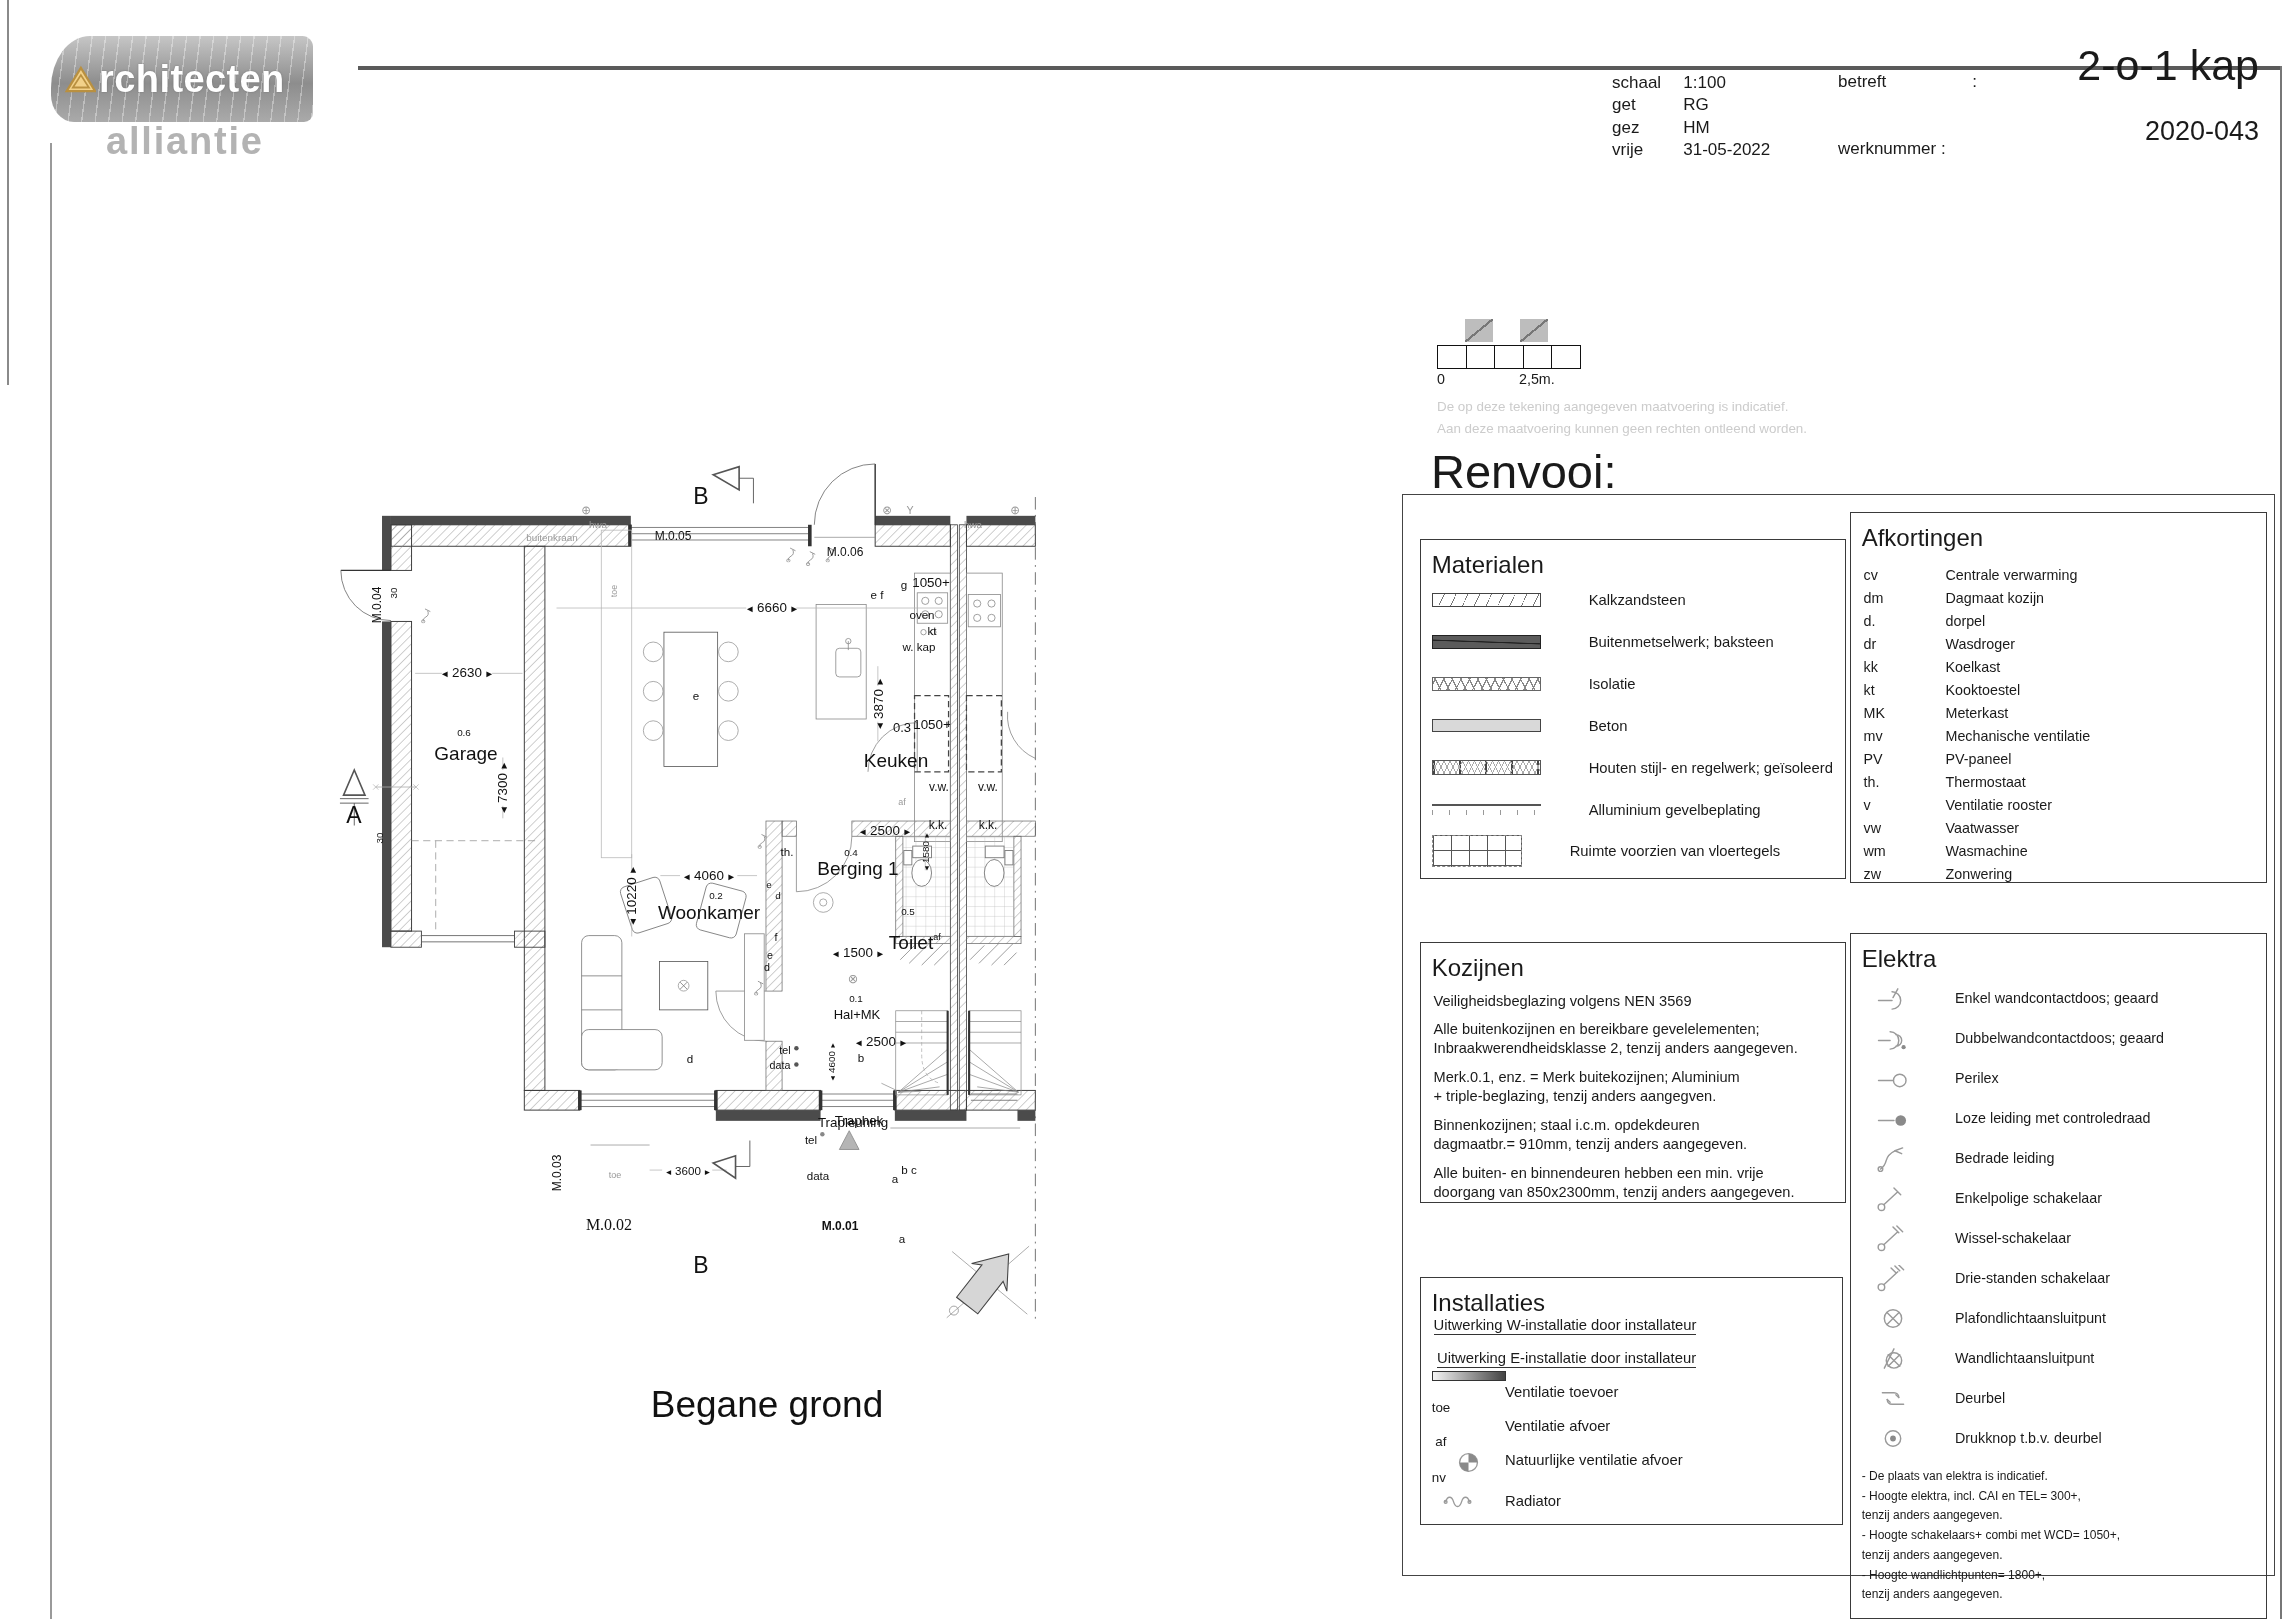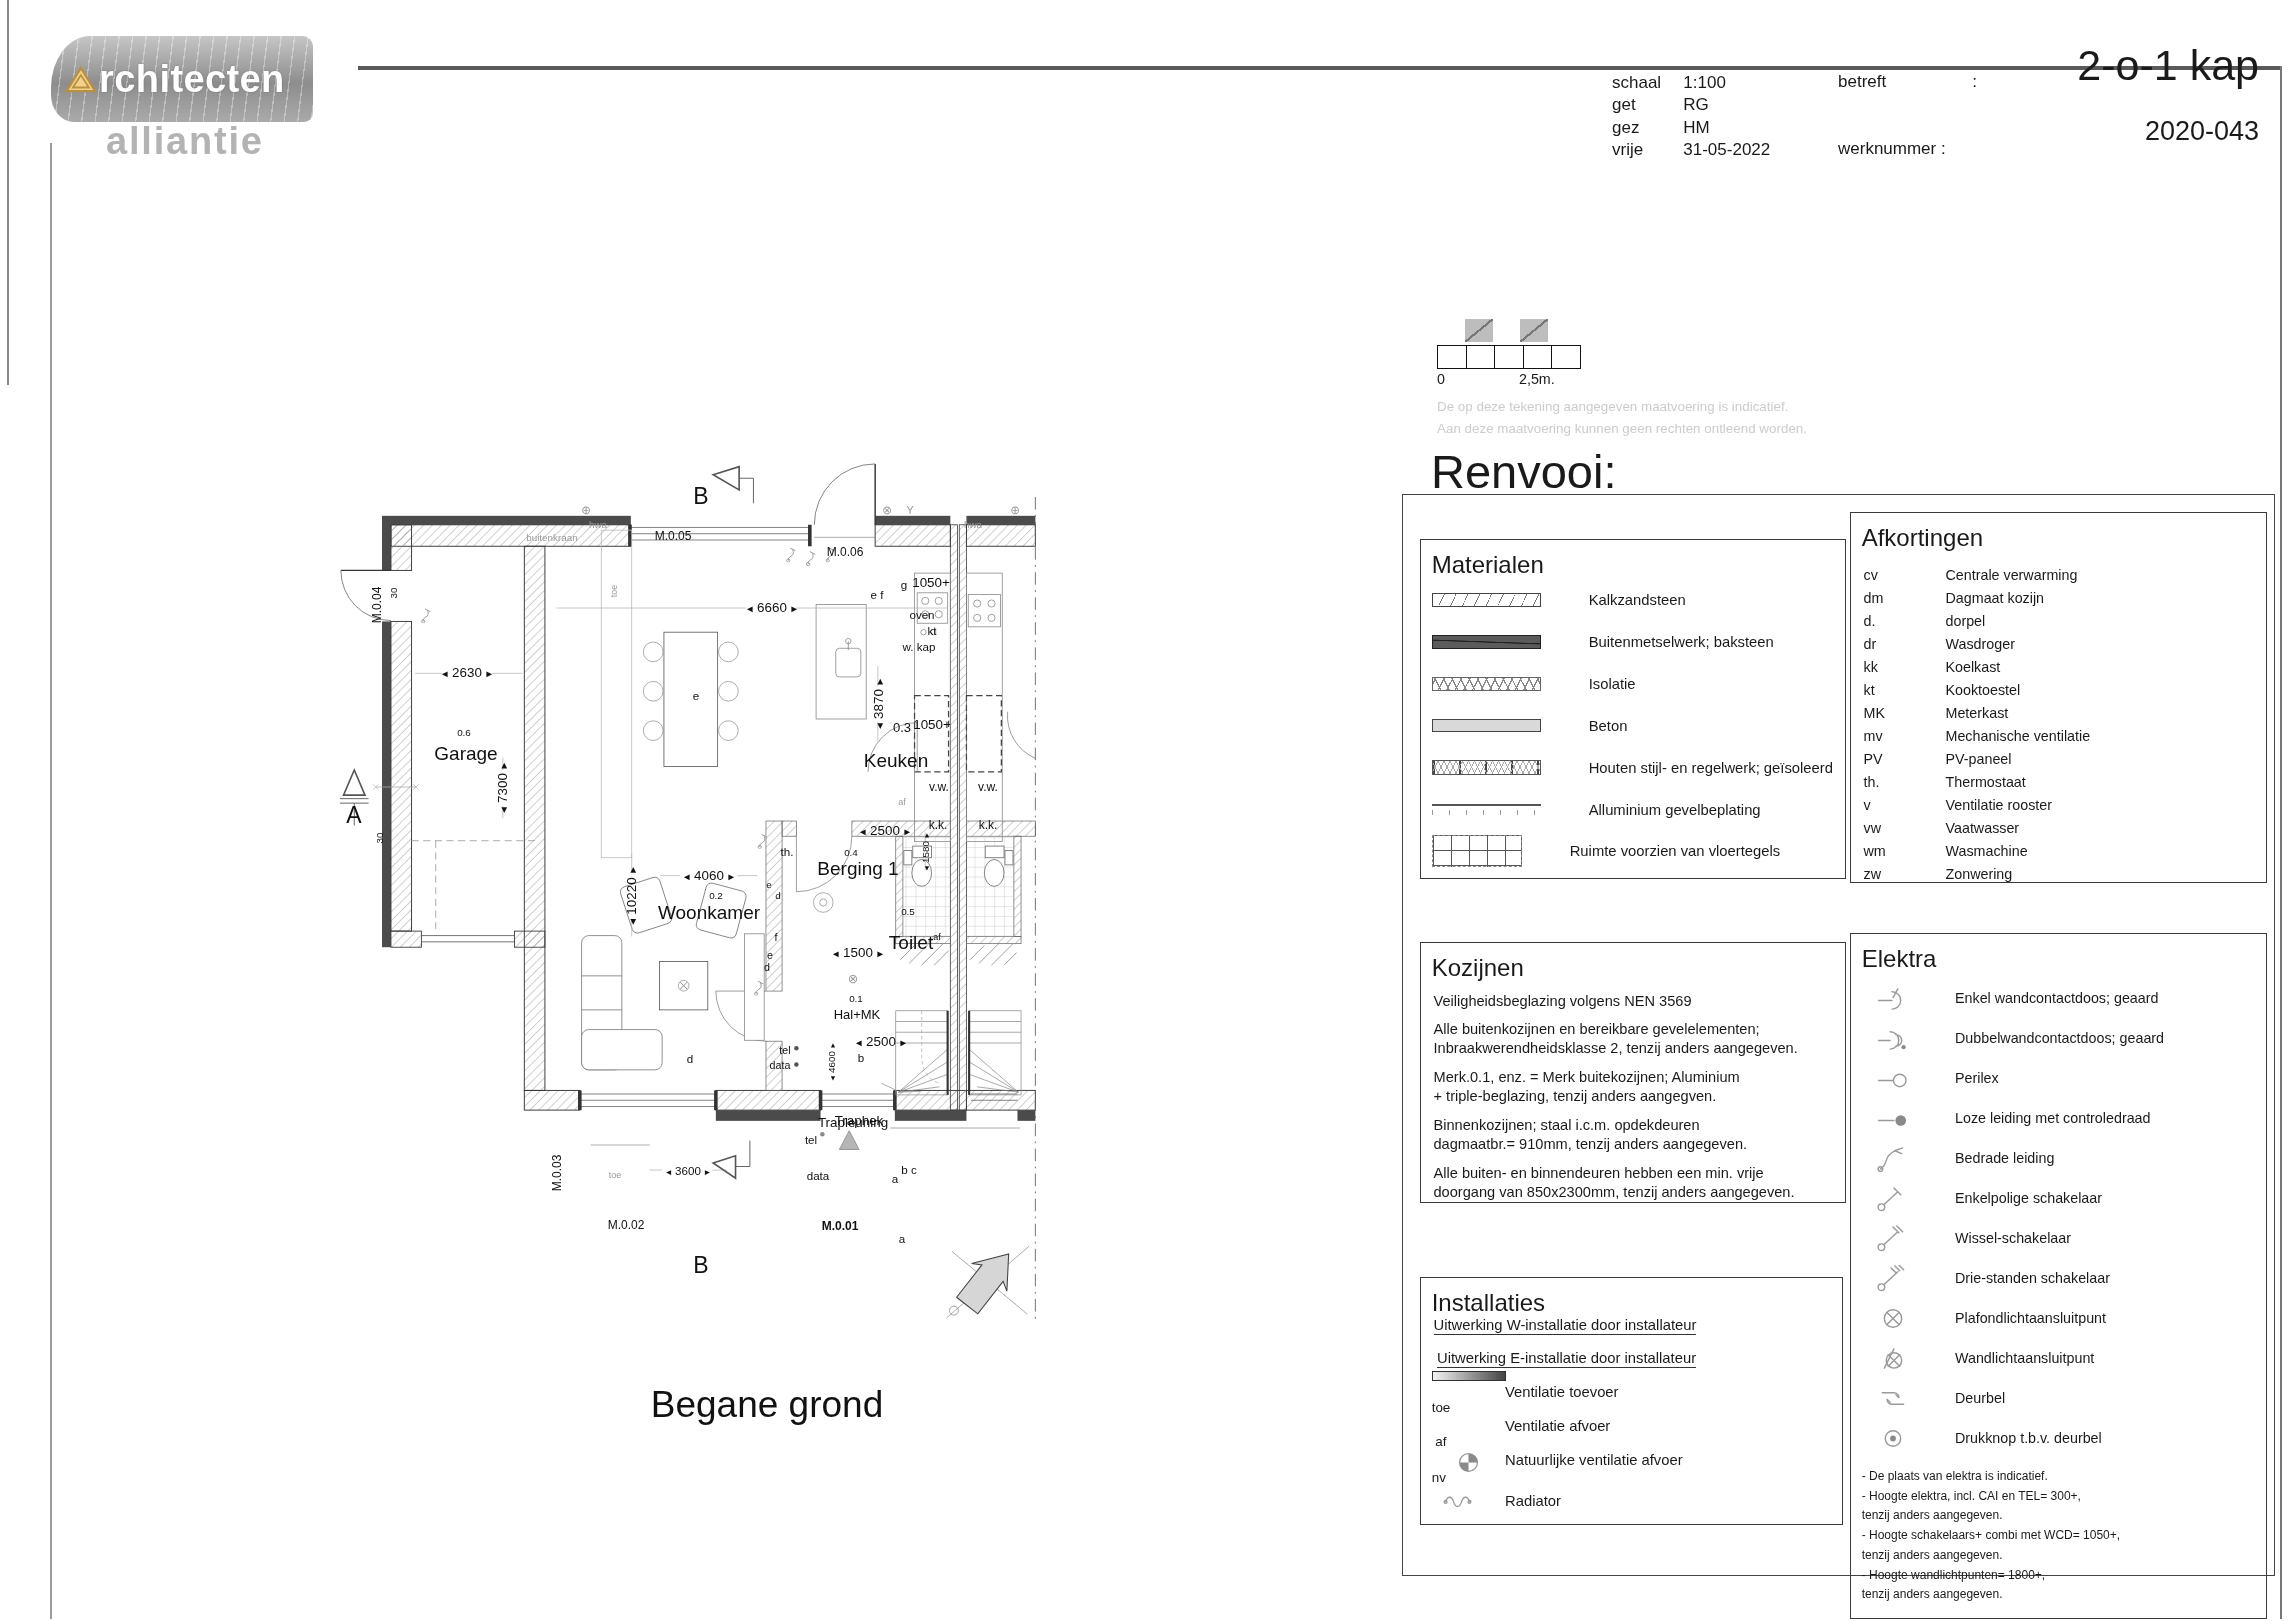--- a/index.html
+++ b/index.html
@@ -802,21 +802,21 @@
     <span class="plabel" style="left: 818px; top: 1176px; font-size: 11.6px;">data</span>
 
     <span class="plabel" style="left: 895px; top: 1179px; font-size: 11.6px;">a</span>
 
     <span class="plabel" style="left: 909px; top: 1170px; font-size: 11.6px;">b c</span>
 
     <span class="plabel" style="left: 840px; top: 1226px; font-size: 12px; font-weight: bold;">M.0.01</span>
 
     <span class="plabel" style="left: 902px; top: 1239px; font-size: 11.6px;">a</span>
 
-    <span class="plabel" style="left: 626px; top: 1225px; font-size: 12px;">M.0.02</span>
+    <span class="plabel" style="left: 609px; top: 1225px; font-size: 16px; font-family: Liberation Serif, serif;">M.0.02</span>
 
     <span class="plabel dim-h" style="left: 688px; top: 1171px; font-size: 11.6px;">3600</span>
 
     <span class="plabel vrot" style="left: 557px; top: 1173px; font-size: 12px;">M.0.03</span>
 
     <span class="plabel gray" style="left: 615px; top: 1175px; font-size: 9px;">toe</span>
 
     <span class="plabel" style="left: 701px; top: 1265px; font-size: 23px;">B</span>
 
     <span class="plabel vrot" style="left: 377px; top: 605px; font-size: 12px;">M.0.04</span>

